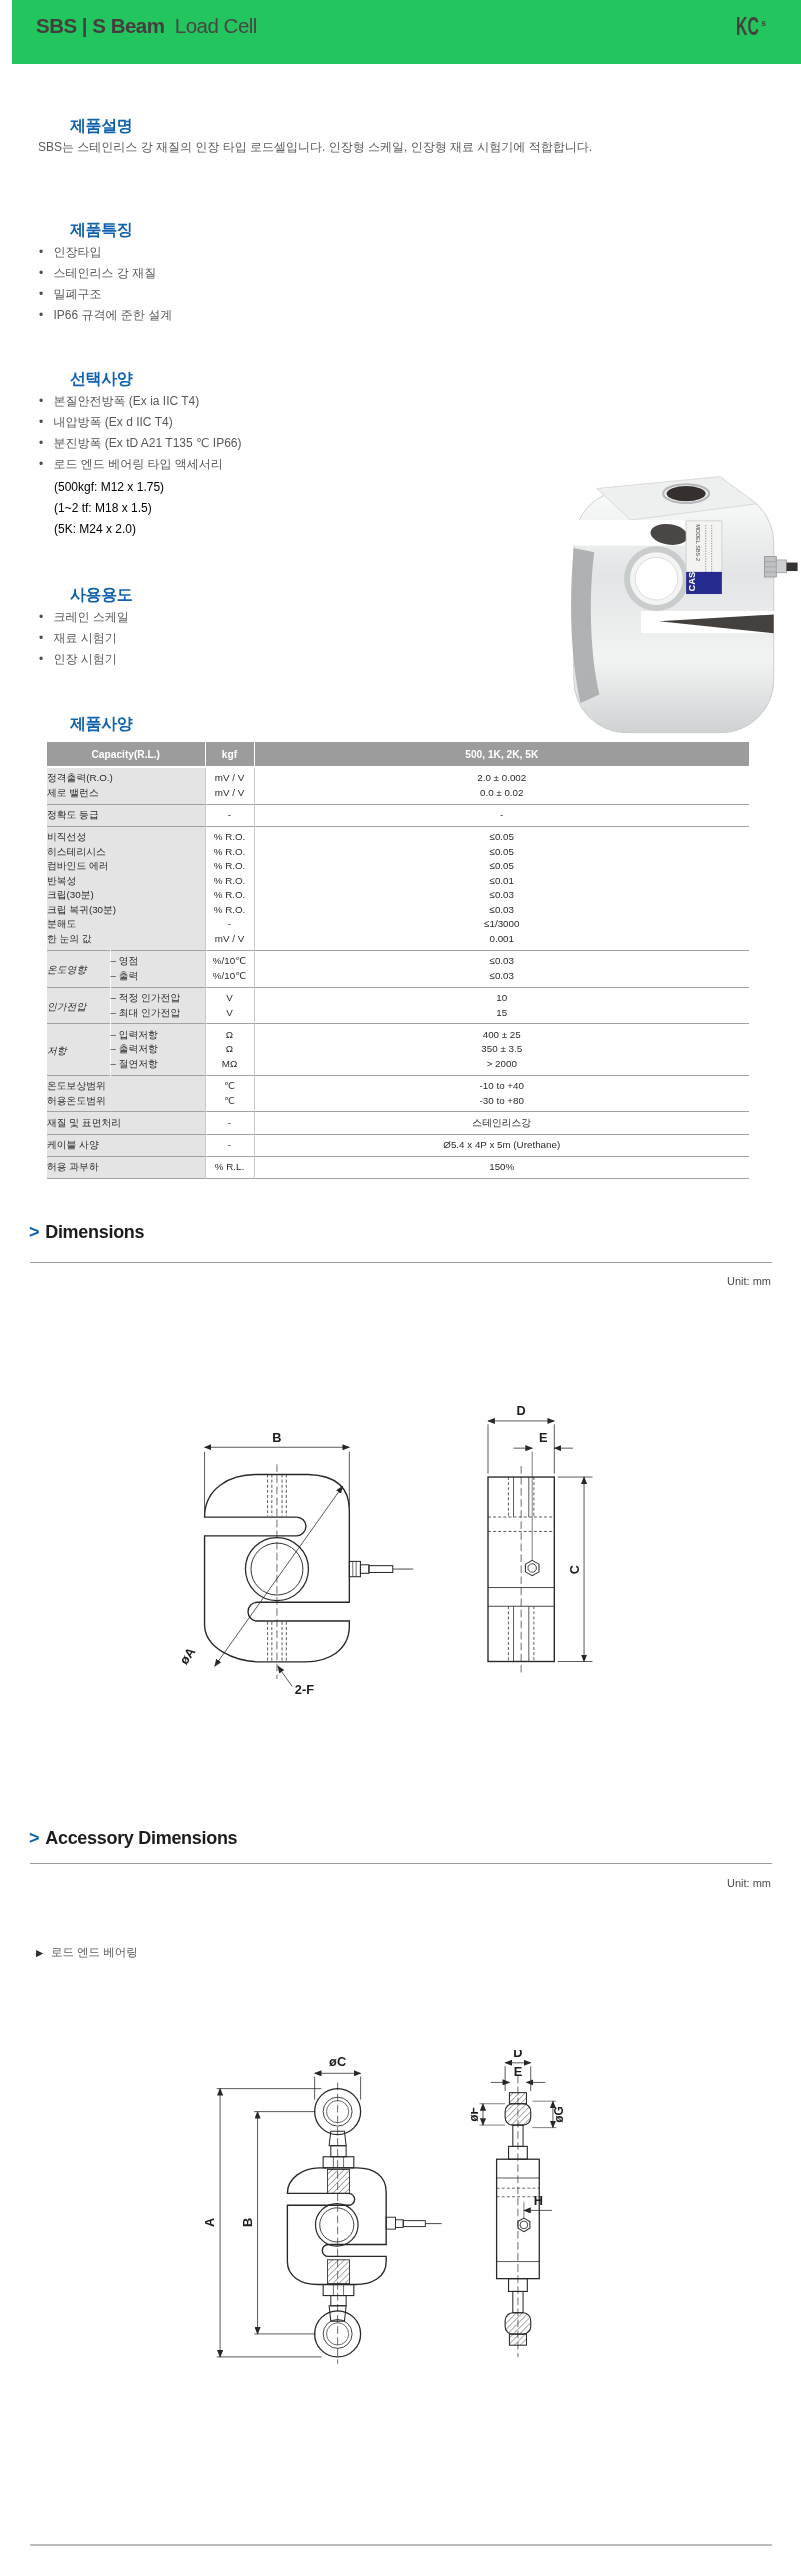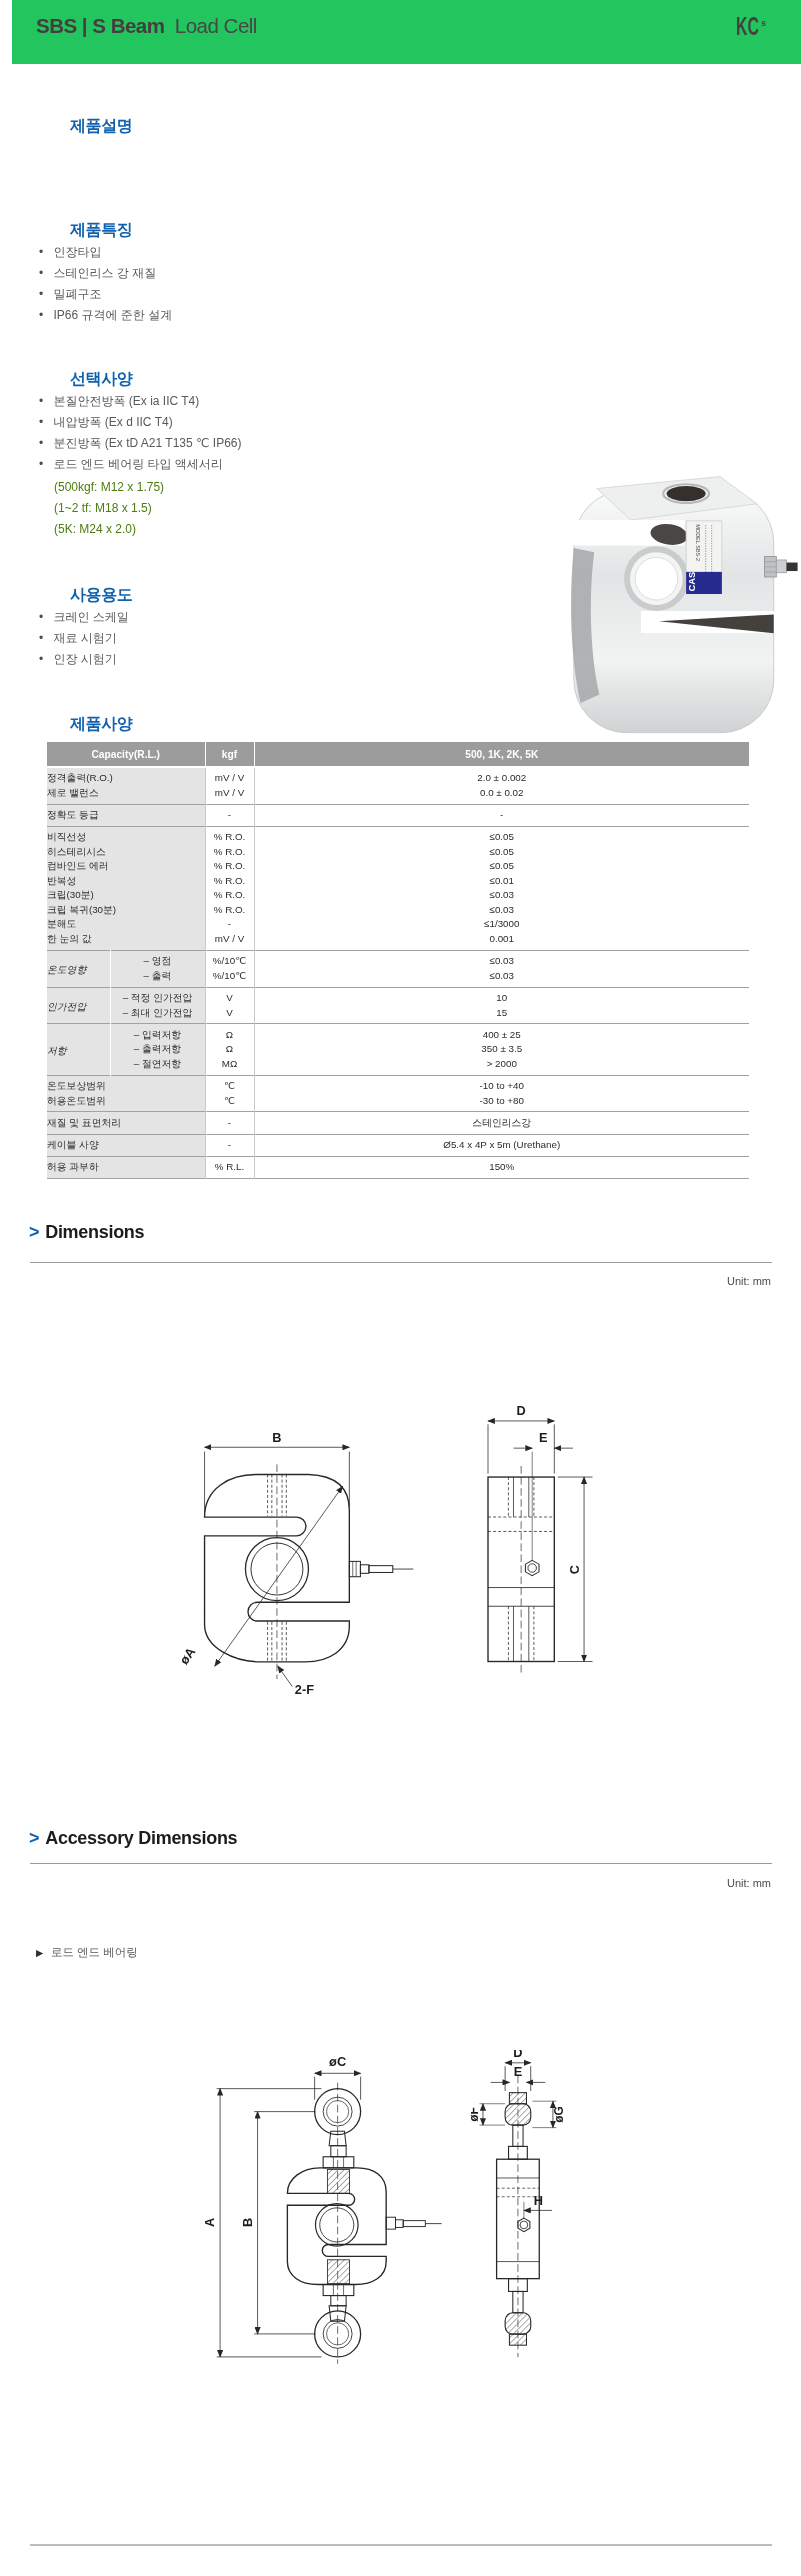--- a/index.html
+++ b/index.html
@@ -11,34 +11,34 @@
   .page-title{left:24px;top:13.6px;font-size:20.5px;letter-spacing:-0.5px;color:#443e3e;white-space:nowrap;}
   .page-title .tb{font-weight:bold;}
   .page-title .tl{font-weight:normal;color:#4a4545;margin-left:5.1px;}
   .kc{left:723px;top:11px;}
   
   .sec-h{left:38px;font-size:16px;font-weight:bold;color:#1062ae;letter-spacing:-0.4px;margin-left:32px;}
   .para{left:38px;font-size:12px;line-height:19px;color:#58595b;}
   ul.blist{list-style:none;margin:0;padding:0;left:39px;font-size:12px;color:#58595b;}
   ul.blist li{line-height:21px;position:relative;padding-left:14.5px;}
   ul.blist li .dot{position:absolute;left:0;top:0;color:#4c4d4f;font-size:12px;}
-  .sublist{left:54px;font-size:12px;line-height:21px;color:#4d7c0f;}
+  .sublist{left:54px;font-size:12px;line-height:21px;color:#000000;}
   
   .spec-wrap{left:47px;top:742px;width:702px;}
   table.spec{border-collapse:collapse;table-layout:fixed;width:702px;border-bottom:0.9px solid #a2a2a2;padding-left:14px;}
   table.spec th{background:#9c9c9c;color:#fff;font-weight:bold;font-size:10.2px;height:24px;
                 border-right:1.7px solid #fff;border-bottom:2.6px solid #fff;text-align:center;padding:0;}
   table.spec th:last-child{border-right:none;}
   table.spec td{font-size:9.8px;height:14.5px;line-height:14.5px;padding:0;color:#2b2b2b;}
   table.spec tbody{border-top:0.9px solid #a2a2a2;}
   table.spec tbody:first-of-type{border-top:none;}
   td.lbl,td.gcell,td.sub{background:#e4e4e4;text-align:left;}
   td.lbl{padding-left:8.5px;}
   td.gcell{padding-left:8.5px;border-right:1.7px solid #fff;vertical-align:middle;font-style:italic;}
-  td.sub{padding-left:10.2px;text-align:center;}
+  td.sub{padding-left:10.2px;}
   td.unit{text-align:center;border-left:0.9px solid #c9c9c9;border-right:0.9px solid #c9c9c9;}
   td.val{text-align:center;}
   tbody tr:first-child td{padding-top:3.4px;}
   tbody tr:last-child td{padding-bottom:3.4px;}
   
   .big-h{left:29px;font-size:18px;font-weight:bold;color:#1c1c1c;letter-spacing:-0.3px;}
   .big-h .chev{color:#1062ae;margin-right:6px;}
   .rule{left:30px;width:742px;height:0.9px;background:#9a9a9a;}
   .unitmm{right:30px;font-size:11px;color:#4c4c4c;}
   .acc-item{left:36px;font-size:11.5px;color:#58595b;}
@@ -57,20 +57,21 @@
   <svg class="abs kc" width="34" height="31" viewBox="0 0 40 36">
     <g transform="scale(0.62,1)">
       <text x="2" y="28" font-size="30" font-weight="bold" fill="#45403f">KC</text>
     </g>
     <text x="31" y="18" font-size="10" font-weight="bold" fill="#45403f">s</text>
   </svg>
 </div>
 
 <div class="abs sec-h" style="top:116px">제품설명</div>
 <div class="abs para" style="top:138px">
+  <div>SBS는 스테인리스 강 재질의 인장 타입 로드셀입니다. 인장형 스케일, 인장형 재료 시험기에 적합합니다.</div>
 </div>
 
 <div class="abs sec-h" style="top:220px">제품특징</div>
 <ul class="abs blist" style="top:242px">
   <li><span class="dot">•</span><span>인장타입</span></li>
   <li><span class="dot">•</span><span>스테인리스 강 재질</span></li>
   <li><span class="dot">•</span><span>밀폐구조</span></li>
   <li><span class="dot">•</span><span>IP66 규격에 준한 설계</span></li>
 </ul>
 

